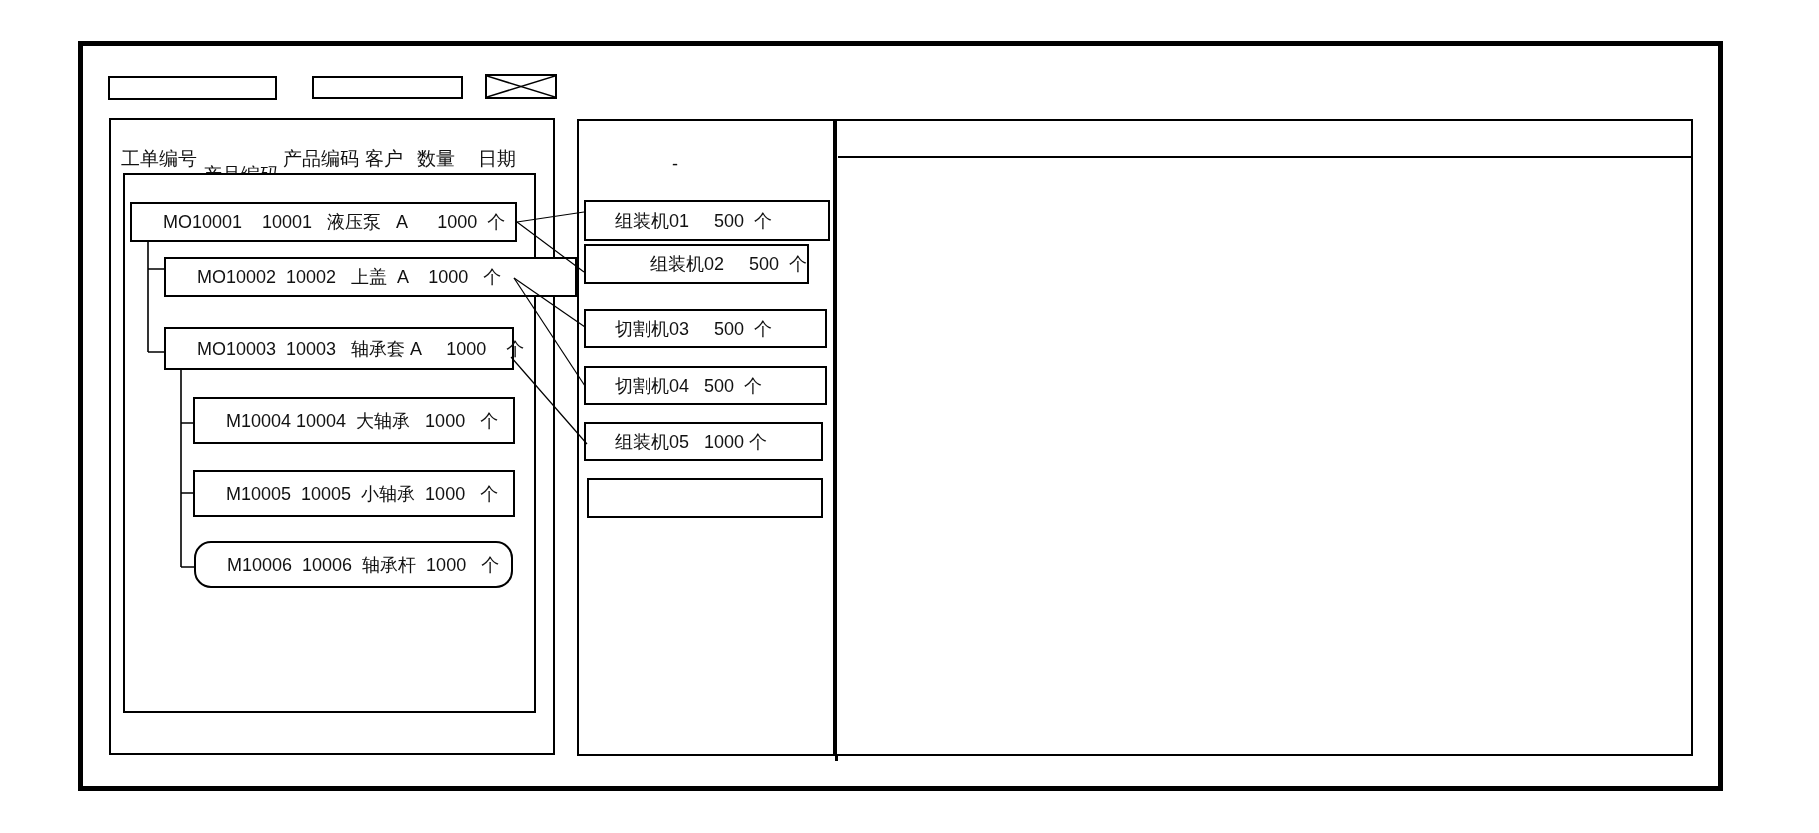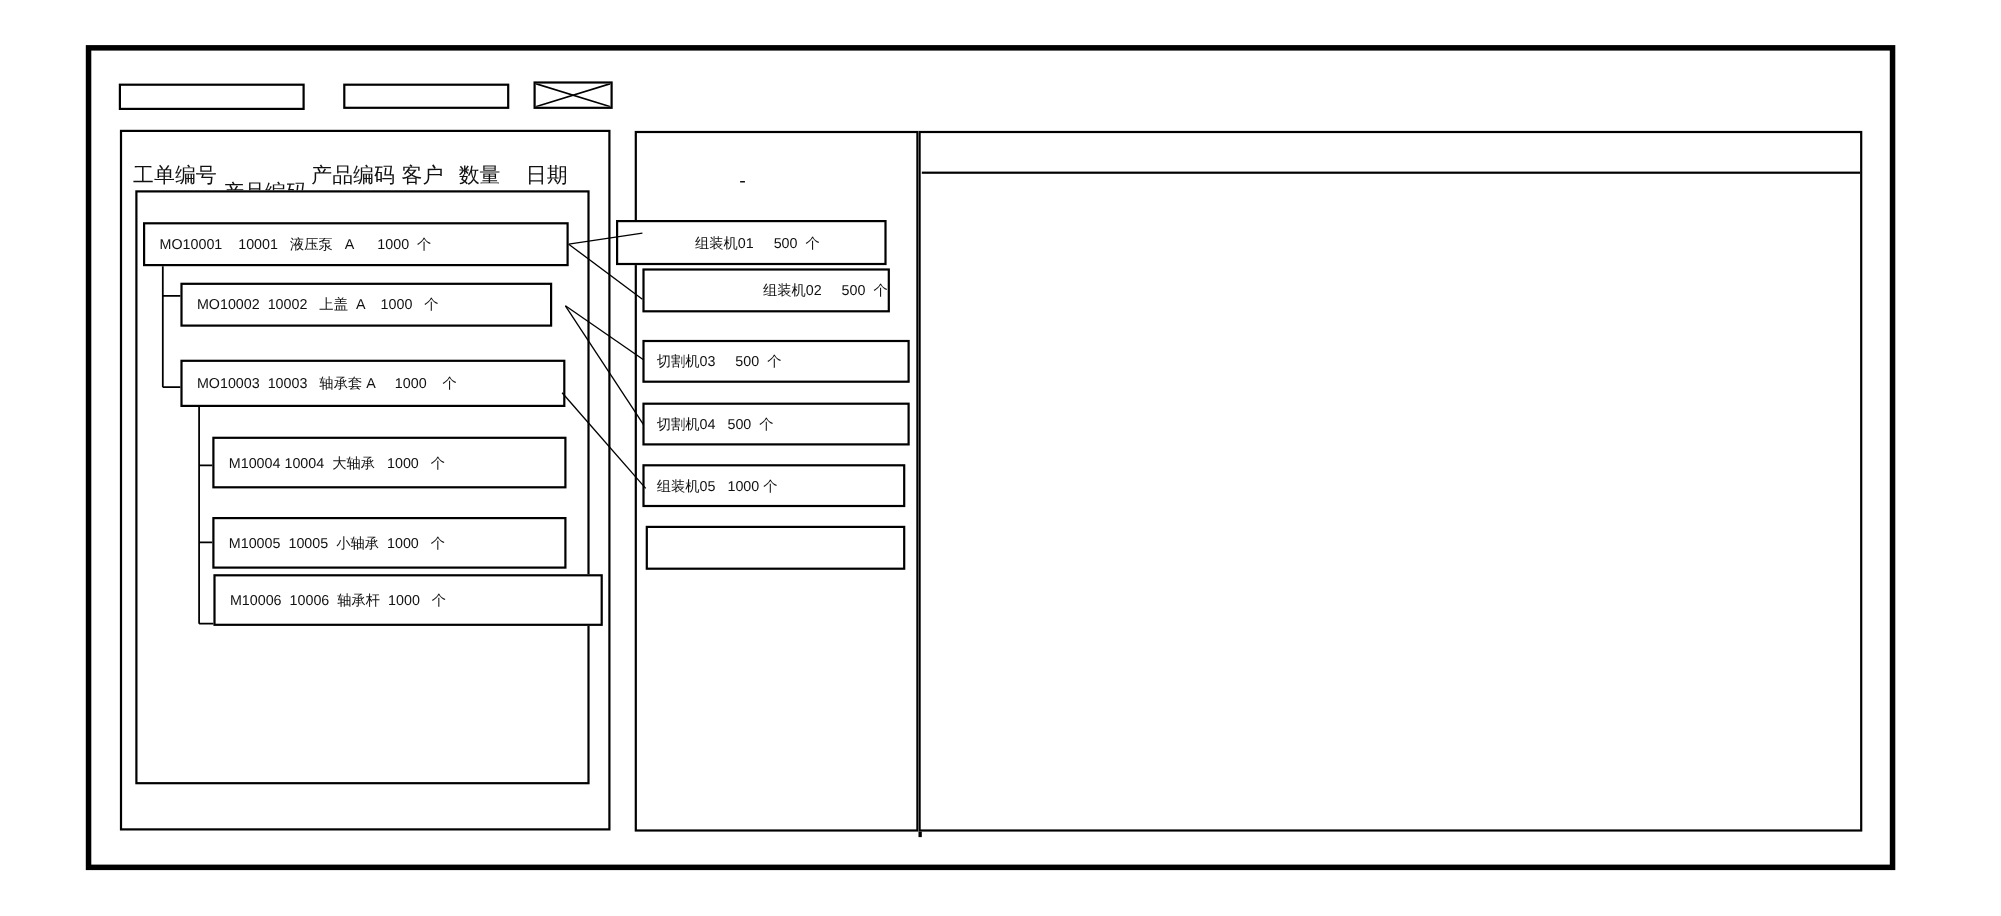--- a/index.html
+++ b/index.html
@@ -1,20 +1,20 @@
 <!DOCTYPE html>
 <html lang="zh"><head>
 <meta charset="utf-8">
 <style>
   * { margin:0; padding:0; box-sizing:border-box; }
   html,body { width:1819px; height:833px; background:#fff; overflow:hidden; }
   body { position:relative; font-family:"Liberation Sans","DejaVu Sans",sans-serif; color:#111; }
   .abs { position:absolute; }
   .box { border:2px solid #000; background:#fff; }
-  .txt { font-size:13px; white-space:pre; color:#111; }
+  .txt { font-size:18px; white-space:pre; color:#111;margin-left:18px; }
   .node { border:2px solid #000; background:#fff; display:flex; align-items:center; padding-left:13px; }
   .machine { border:2px solid #000; background:#fff; display:flex; align-items:center; padding-left:11px; }
   .col-hdr { font-size:19px; white-space:pre; }
   svg.overlay { position:absolute; left:0; top:0; pointer-events:none; }
   .hline { background:#000; }
   .vline { background:#000; }
 </style>
 </head>
 <body>
 
@@ -40,40 +40,40 @@
 <span class="abs col-hdr" style="left:283px;top:146px;">产品编码</span>
 <span class="abs col-hdr" style="left:365px;top:146px;">客户</span>
 <span class="abs col-hdr" style="left:417px;top:146px;">数量</span>
 <span class="abs col-hdr" style="left:478px;top:146px;">日期</span>
 
 <div class="abs box" style="left:123px;top:173px;width:413px;height:540px;"></div>
 
 <div class="abs node" style="left:130px;top:202px;width:387px;height:40px;">
   <span class="txt">MO10001    10001   液压泵   A      1000  个</span>
 </div>
-<div class="abs node" style="left:164px;top:257px;width:338px;height:40px;text-align:center;">
+<div class="abs node" style="left:164px;top:257px;width:413px;height:40px;text-align:center;">
   <span class="txt">MO10002  10002   上盖  A    1000   个</span>
 </div>
 <div class="abs node" style="left:164px;top:327px;width:350px;height:43px;">
   <span class="txt">MO10003  10003   轴承套 A     1000    个</span>
 </div>
 <div class="abs node" style="left:193px;top:397px;width:322px;height:47px;">
   <span class="txt">M10004 10004  大轴承   1000   个</span>
 </div>
 <div class="abs node" style="left:193px;top:470px;width:322px;height:47px;">
   <span class="txt">M10005  10005  小轴承  1000   个</span>
 </div>
-<div class="abs node" style="left:194px;top:522px;width:354px;height:47px;">
+<div class="abs node" style="left:194px;top:541px;width:319px;height:47px;border-radius:17px;">
   <span class="txt">M10006  10006  轴承杆  1000   个</span>
 </div>
 
 <div class="abs box" style="left:577px;top:119px;width:258px;height:637px;"></div>
 <span class="abs" style="left:672px;top:154px;font-size:18px;">-</span>
 
-<div class="abs machine" style="left:560px;top:200px;width:246px;height:41px;justify-content:center;">
+<div class="abs machine" style="left:584px;top:200px;width:246px;height:41px;">
   <span class="txt">组装机01     500  个</span>
 </div>
 <div class="abs machine" style="left:584px;top:244px;width:225px;height:40px;justify-content:flex-end;">
   <span class="txt">组装机02     500  个</span>
 </div>
 <div class="abs machine" style="left:584px;top:309px;width:243px;height:39px;">
   <span class="txt">切割机03     500  个</span>
 </div>
 <div class="abs machine" style="left:584px;top:366px;width:243px;height:39px;">
   <span class="txt">切割机04   500  个</span>

